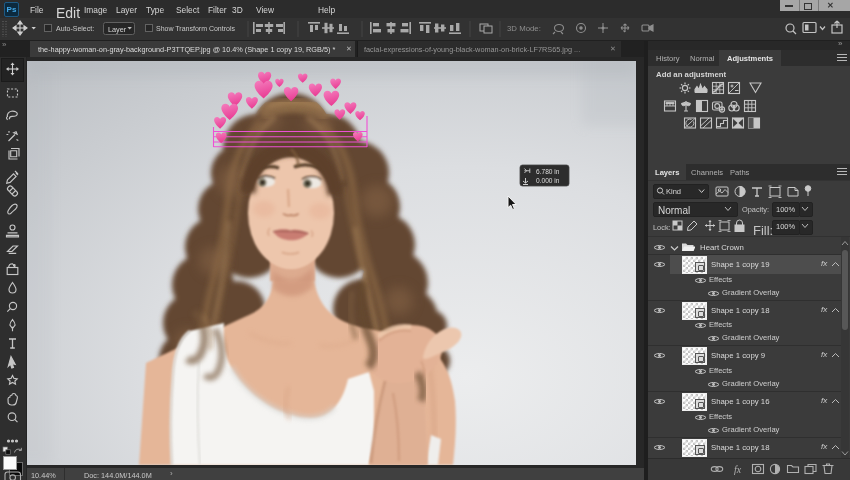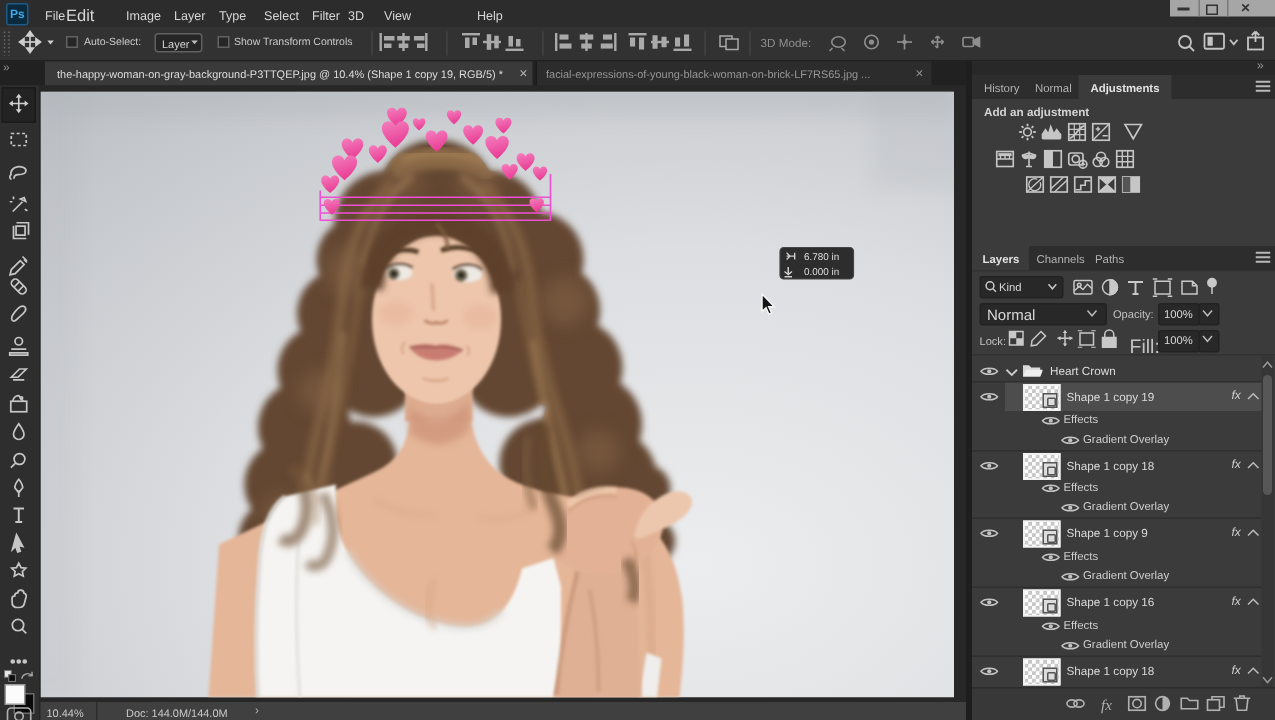--- a/index.html
+++ b/index.html
@@ -2,21 +2,21 @@
 <html><head><meta charset="utf-8"><style>
 html,body{margin:0;padding:0;width:850px;height:480px;overflow:hidden;background:#2d2d2d;font-family:"Liberation Sans",sans-serif;}
 .a{position:absolute;}
 .tx{position:absolute;white-space:nowrap;}
 </style></head>
 <body>
 
 <div class="a" style="left:0;top:0;width:850px;height:18px;background:#2c2c2c;border-bottom:1px solid #232323"></div>
 <div class="a" style="left:4px;top:2px;width:13px;height:13px;background:#0c2a3e;border:1px solid #1d5a85;border-radius:2px;color:#42a9ea;font-size:8px;font-weight:bold;text-align:center;line-height:13px">Ps</div>
 <div class="tx" style="left:30px;top:4.5px;font-size:8.4px;color:#d6d6d6">File</div>
-<div class="tx" style="left:44px;top:4.5px;font-size:11px;color:#d6d6d6">Edit</div>
+<div class="tx" style="left:56px;top:4.5px;font-size:14px;color:#d6d6d6">Edit</div>
 <div class="tx" style="left:84px;top:4.5px;font-size:8.4px;color:#d6d6d6">Image</div>
 <div class="tx" style="left:116px;top:4.5px;font-size:8.4px;color:#d6d6d6">Layer</div>
 <div class="tx" style="left:146px;top:4.5px;font-size:8.4px;color:#d6d6d6">Type</div>
 <div class="tx" style="left:176px;top:4.5px;font-size:8.4px;color:#d6d6d6">Select</div>
 <div class="tx" style="left:208px;top:4.5px;font-size:8.4px;color:#d6d6d6">Filter</div>
 <div class="tx" style="left:232px;top:4.5px;font-size:8.4px;color:#d6d6d6">3D</div>
 <div class="tx" style="left:256px;top:4.5px;font-size:8.4px;color:#d6d6d6">View</div>
 <div class="tx" style="left:282px;top:19px;font-size:8.4px;color:#d6d6d6">Window</div>
 <div class="tx" style="left:318px;top:4.5px;font-size:8.4px;color:#d6d6d6">Help</div>
 

